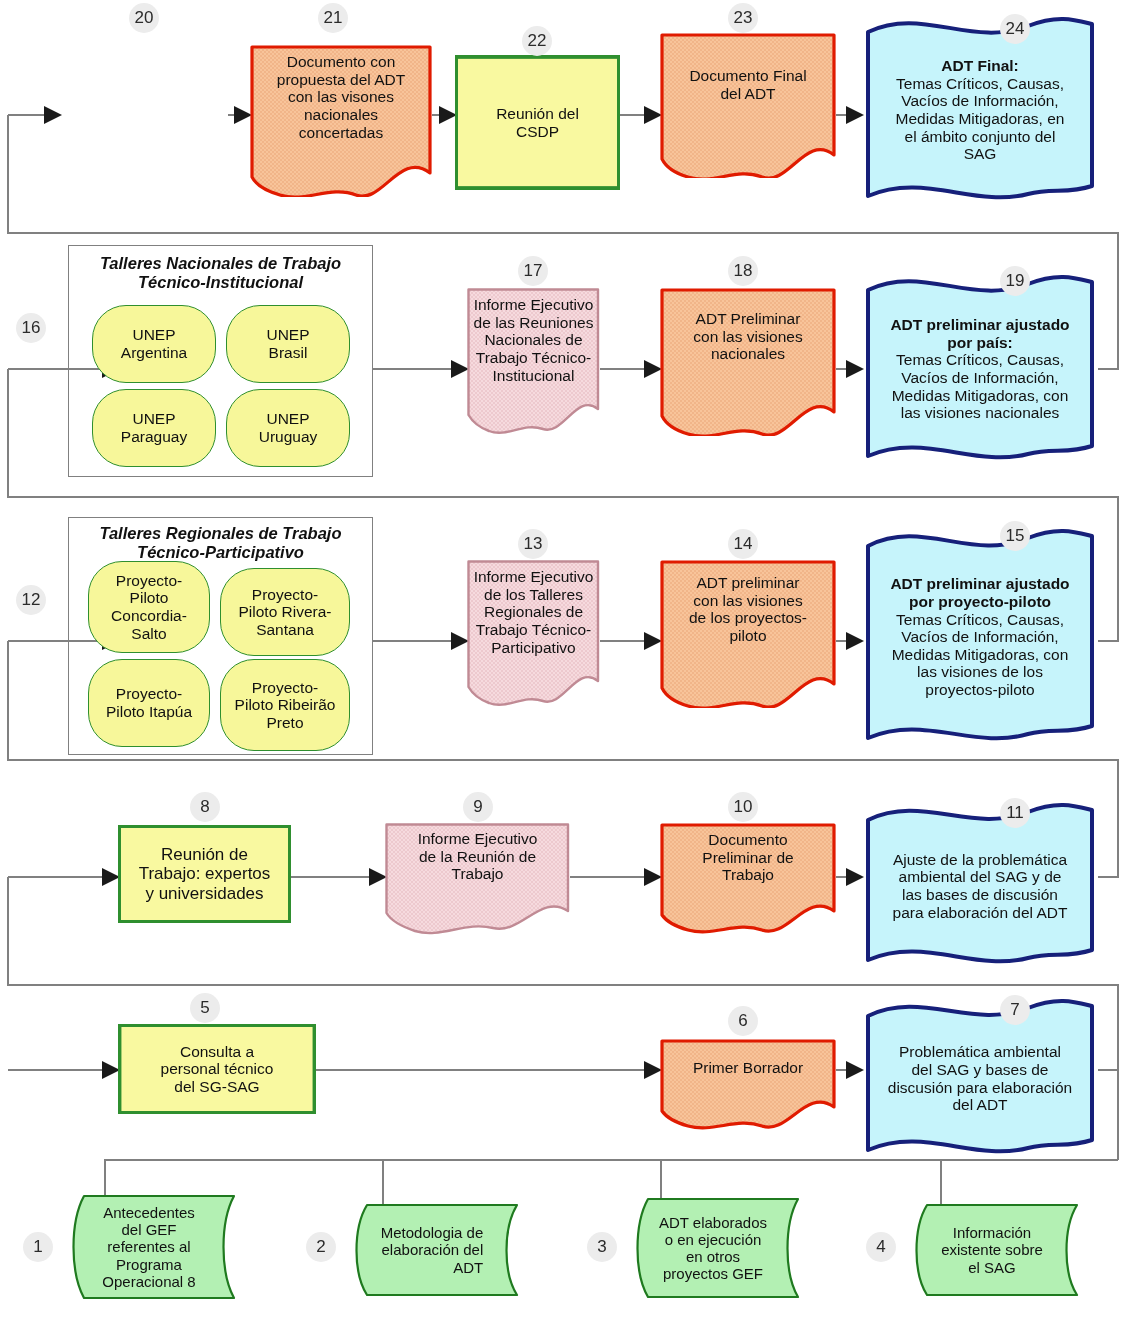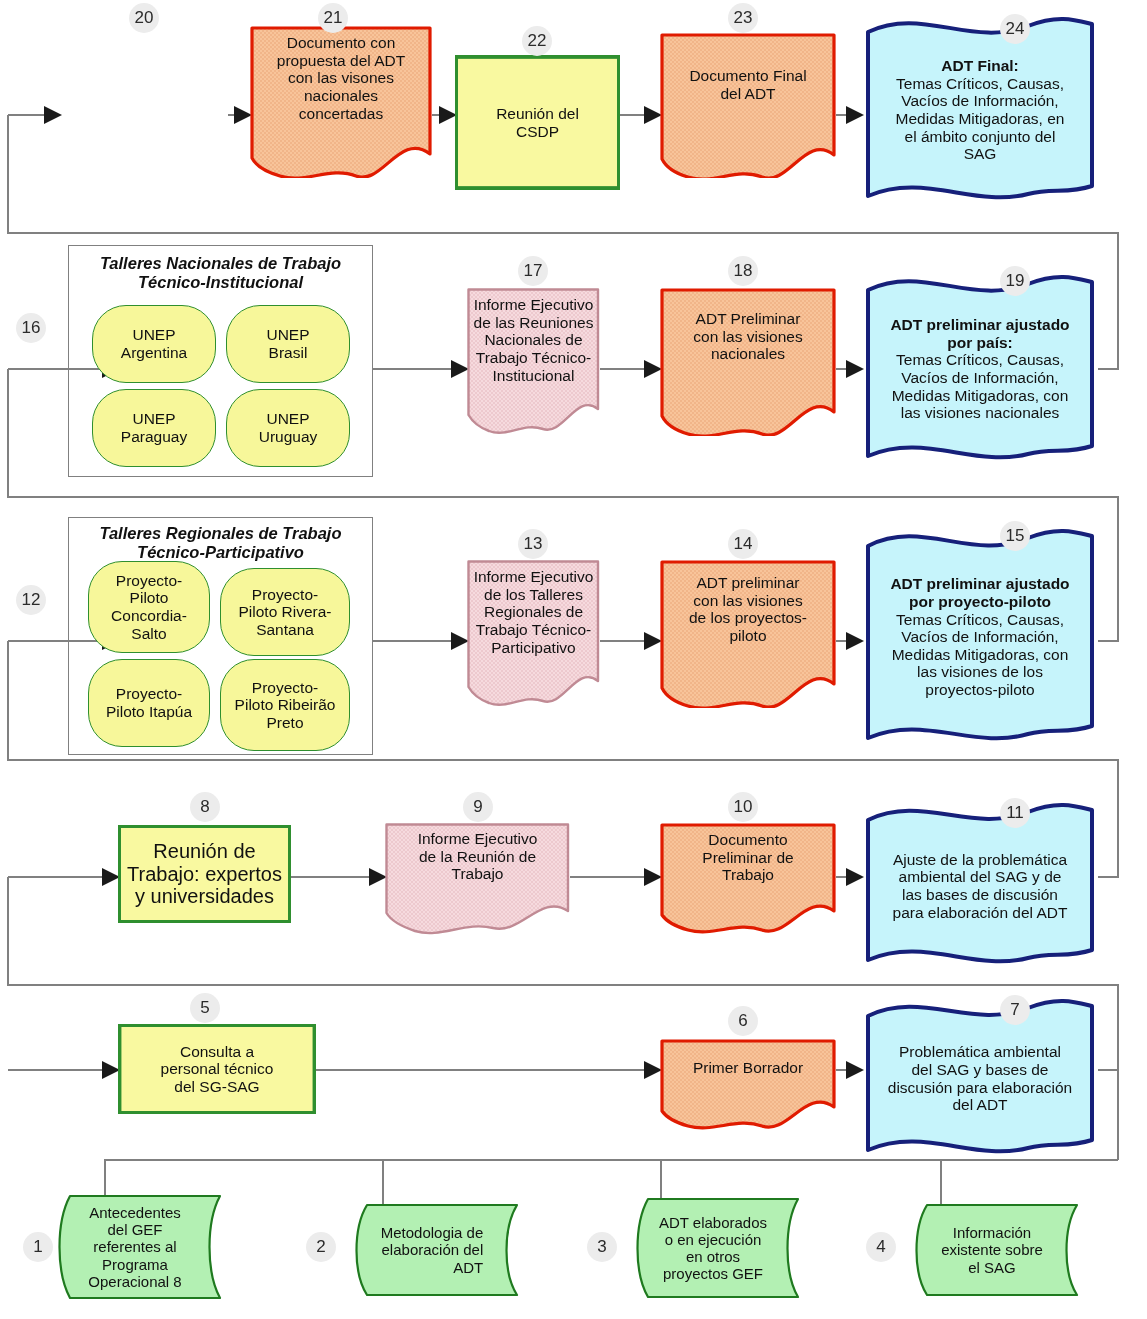--- a/index.html
+++ b/index.html
@@ -83,21 +83,21 @@
       <path d="M8,115 L60,115" marker-end="url(#ah)"></path>
       <path d="M228,115 L250,115" marker-end="url(#ah)"></path>
       <path d="M432,115 L455,115" marker-end="url(#ah)"></path>
       <path d="M620,115 L660,115" marker-end="url(#ah)"></path>
       <path d="M836,115 L862,115" marker-end="url(#ah)"></path>
     </g>
   </svg>
 
   <div class="badge" style="left:129px;top:3px;">20</div>
 
-  <div class="node" style="left:250px;top:26px;width:182px;height:152px;padding-left:38px;">
+  <div class="node" style="left:250px;top:45px;width:182px;height:152px;padding-left:38px;">
     <svg class="nodesvg" viewBox="0 0 182 152" preserveAspectRatio="none">
       <path d="M2,2 L180,2 L180,128 C150,105 132,160 106,150 C80,140 56,158 30,150 C16,146 6,140 2,132 Z" fill="url(#dotOrange)" stroke="#e01b00" stroke-width="3.2" stroke-linejoin="round"></path>
     </svg>
     <div class="label" style="font-size:15.5px;align-items:flex-start;padding-top:8px;">Documento con
 propuesta del ADT
 con las visones
 nacionales
 concertadas</div>
   </div>
   <div class="badge" style="left:318px;top:3px;">21</div>
@@ -224,21 +224,21 @@
     <div class="label" style="font-size:15.5px;">
       <span><span style="font-weight: bold;">ADT preliminar ajustado</span><br><span style="font-weight: bold;">por proyecto-piloto</span><br><span>Temas Críticos, Causas,</span><br><span>Vacíos de Información,</span><br><span>Medidas Mitigadoras, con</span><br><span>las visiones de los</span><br><span>proyectos-piloto</span></span>
     </div>
   </div>
   <div class="badge" style="left:1000px;top:521px;">15</div>
 
   <div class="node" style="left:118px;top:825px;width:173px;height:98px;">
     <svg class="nodesvg" viewBox="0 0 173 98" preserveAspectRatio="none">
       <rect x="1.5" y="1.5" width="170" height="95" fill="#f9f9a0" stroke="#2f8f2f" stroke-width="3"></rect>
     </svg>
-    <div class="label" style="font-size:20px;">Reunión de
+    <div class="label" style="font-size:17px;">Reunión de
 Trabajo: expertos
 y universidades</div>
   </div>
   <div class="badge" style="left:190px;top:792px;">8</div>
 
   <div class="node" style="left:385px;top:823px;width:185px;height:112px;">
     <svg class="nodesvg" viewBox="0 0 185 112" preserveAspectRatio="none">
       <path d="M1.5,1.5 L183,1.5 L183,88 C156,70 136,112 108,105 C80,98 56,116 30,108 C15,103 5,96 1.5,90 Z" fill="url(#dotPink)" stroke="#c08a94" stroke-width="2.4" stroke-linejoin="round"></path>
     </svg>
     <div class="label" style="font-size:15.5px;align-items:flex-start;padding-top:7px;">Informe Ejecutivo
@@ -294,21 +294,21 @@
     </svg>
     <div class="label" style="font-size:15.5px;">
       <span>Problemática ambiental
 del SAG y bases de
 discusión para elaboración
 del ADT</span>
     </div>
   </div>
   <div class="badge" style="left:1000px;top:995px;">7</div>
 
-  <div class="node" style="left:48px;top:1194px;width:174px;height:106px;">
+  <div class="node" style="left:62px;top:1194px;width:174px;height:106px;">
     <svg class="nodesvg" viewBox="0 0 174 106" preserveAspectRatio="none">
       <path d="M22,2 L172,2 C158,28 158,78 172,104 L22,104 C8,78 8,28 22,2 Z" fill="#b3f0b3" stroke="#1f7a1f" stroke-width="2.2" stroke-linejoin="round"></path>
     </svg>
     <div class="label" style="font-size:15px;">Antecedentes
 del GEF
 referentes al
 Programa
 Operacional 8</div>
   </div>
   <div class="badge" style="left:23px;top:1232px;">1</div>

